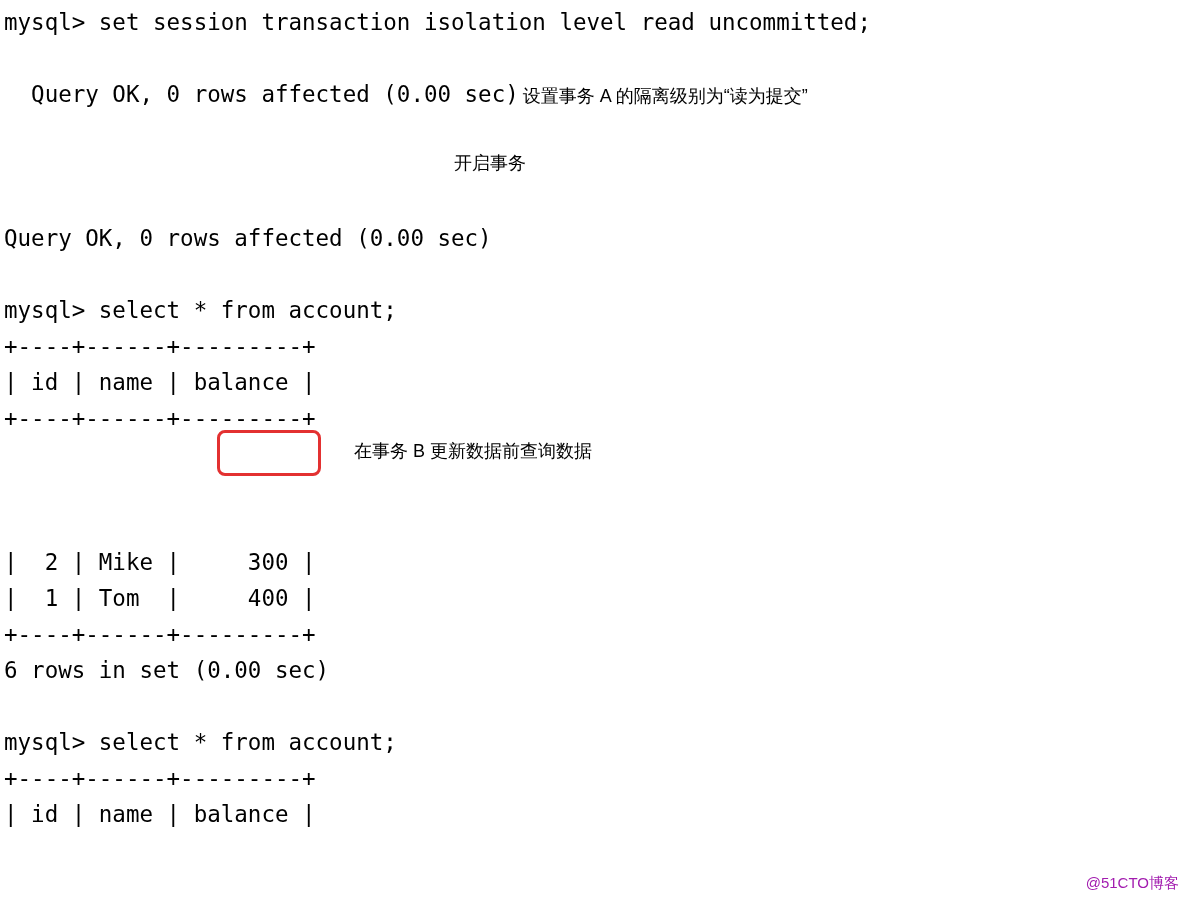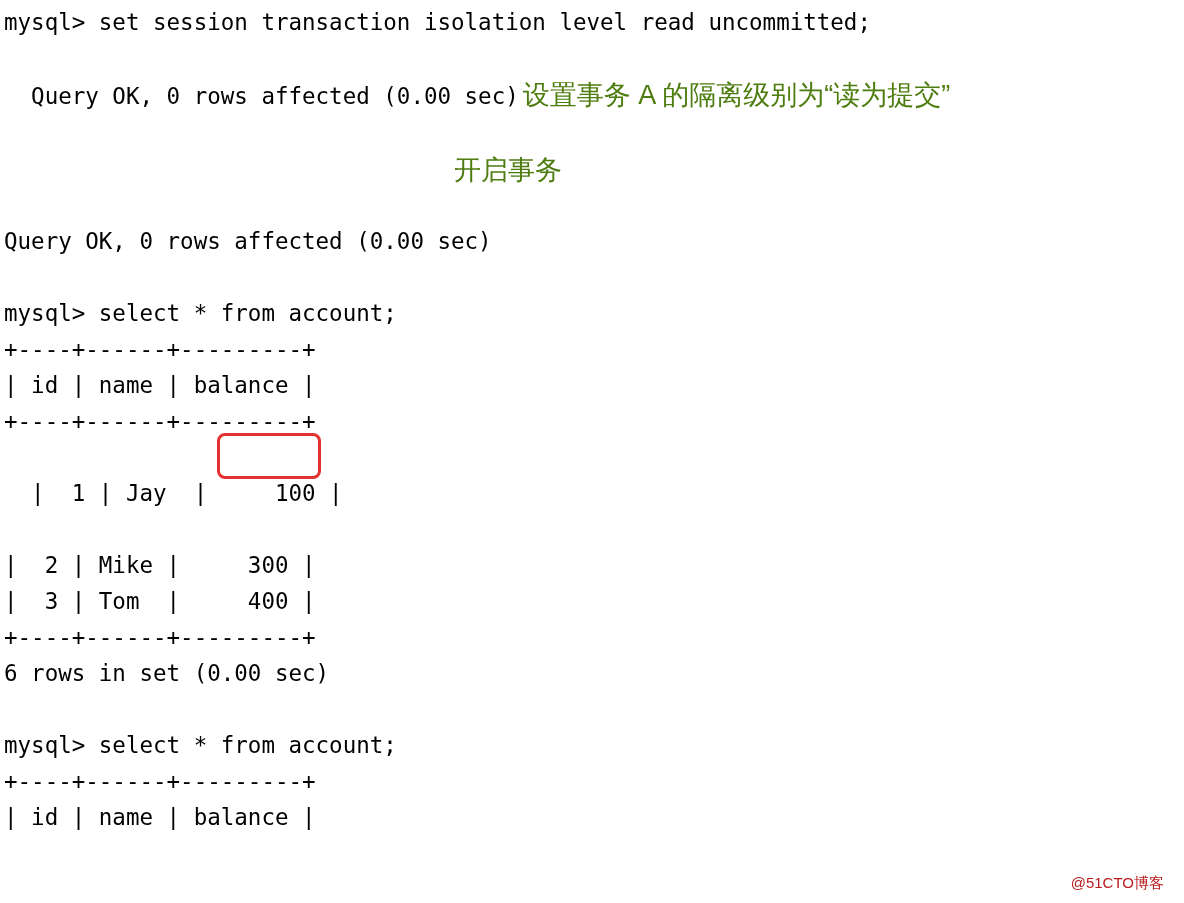--- a/index.html
+++ b/index.html
@@ -10,39 +10,39 @@
     font-size: 22.5px;
     line-height: 1.6;
     color: #000;
     width: 1184px;
     height: 903px;
     box-sizing: border-box;
     position: relative;
   }
   .line { white-space: pre; position: relative; }
   .ann {
-    color: #4d7c0f;
+    color: #000000;
     font-family: "PingFang SC","Hiragino Sans GB","Microsoft YaHei",sans-serif;
     white-space: normal;
-    font-size: 27px;
+    font-size: 18px;
     line-height: 1.45;
   }
   .ann.inline { margin-left: 4px; }
-  .ann.pos { position: absolute; font-family: Liberation Mono, monospace; }
+  .ann.pos { position: absolute; }
   .hlbox {
     position: absolute;
     border: 3px solid #e33131;
     border-radius: 8px;
     pointer-events: none;
   }
   .watermark {
     position: absolute;
-    right: 20px;
+    right: 5px;
     bottom: 8px;
-    color: #b91c1c;
+    color: #a21caf;
     font-family: "PingFang SC","Microsoft YaHei",sans-serif;
     font-size: 15px;
   }
 </style>
 </head>
 <body>
 
 <div class="line">mysql&gt; set session transaction isolation level read uncommitted;</div>
 <div class="line">
   <span>Query OK, 0 rows affected (0.00 sec)</span><span class="ann inline">设置事务 A 的隔离级别为“读为提交”</span>
@@ -53,25 +53,25 @@
   <span class="ann pos" style="left:450px; top:2px;">开启事务</span>
 </div>
 <div class="line">Query OK, 0 rows affected (0.00 sec)</div>
 <div class="line">&nbsp;</div>
 
 <div class="line">mysql&gt; select * from account;</div>
 <div class="line">+----+------+---------+</div>
 <div class="line">| id | name | balance |</div>
 <div class="line">+----+------+---------+</div>
 <div class="line" style="position:relative;">
-  <span>|  1 | Jay  |     100 |</span>
   <div class="hlbox" style="left:213px; top:-6px; width:98px; height:40px;"></div>
+  <span class="ann pos" style="left:350px; top:2px;">在事务 B 更新数据前查询数据</span>
 </div>
 <div class="line">|  2 | Mike |     300 |</div>
-<div class="line">|  3 | Tom  |     400 |</div>
+<div class="line">|  1 | Tom  |     400 |</div>
 <div class="line">+----+------+---------+</div>
 <div class="line">6 rows in set (0.00 sec)</div>
 <div class="line">&nbsp;</div>
 
 <div class="line">mysql&gt; select * from account;</div>
 <div class="line">+----+------+---------+</div>
 <div class="line">| id | name | balance |</div>
 
 <div class="watermark">@51CTO博客</div>
 

